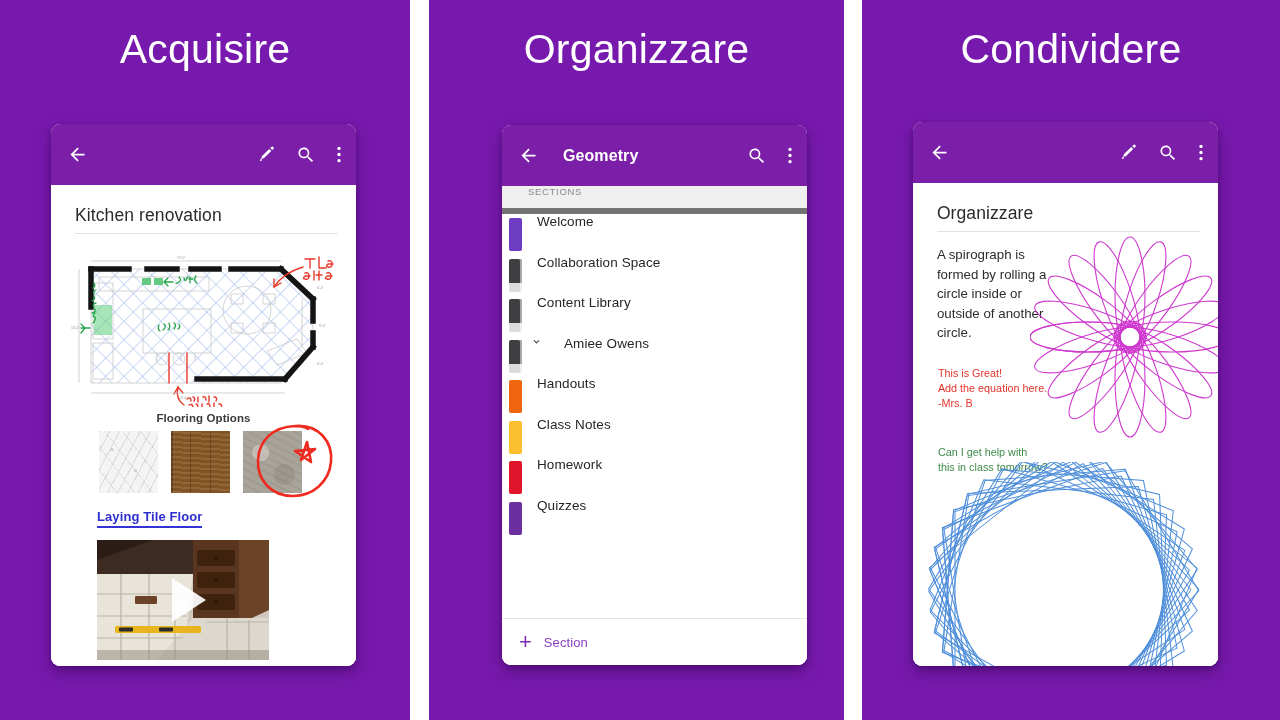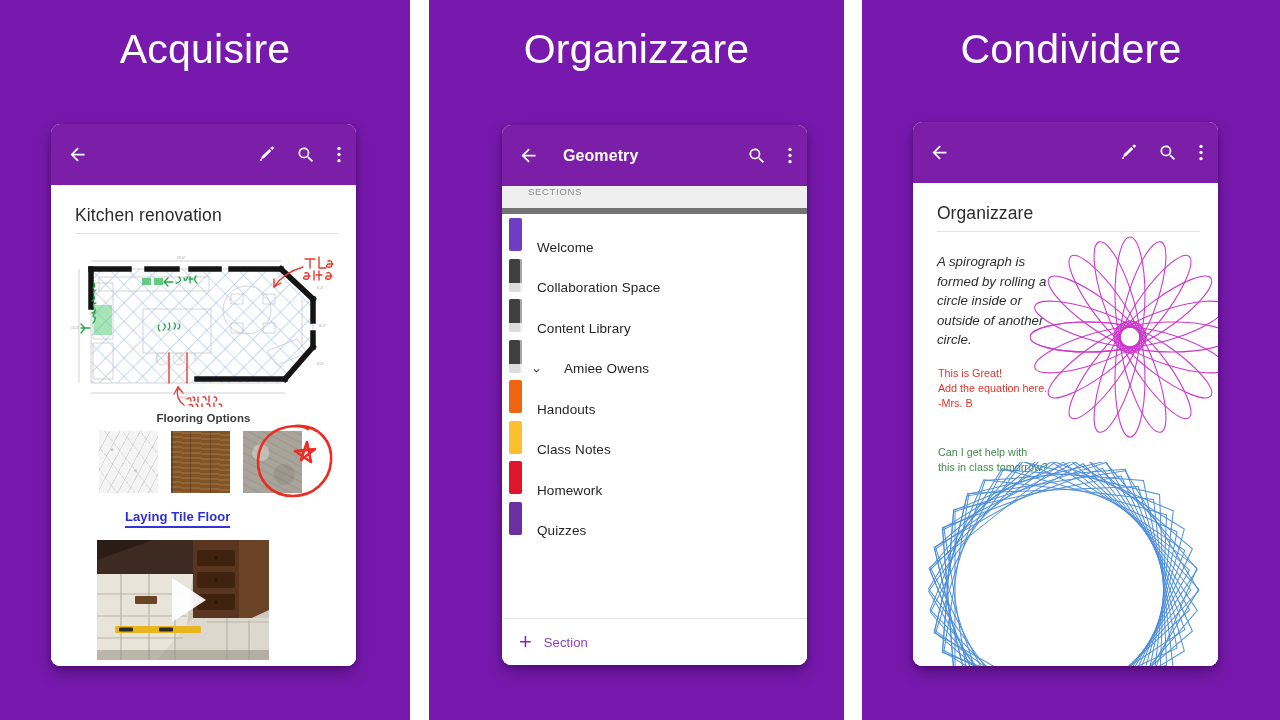--- a/index.html
+++ b/index.html
@@ -93,60 +93,60 @@
       radial-gradient(circle at 30% 35%, rgba(255,255,255,.30) 0 8px, transparent 9px),
       radial-gradient(circle at 70% 70%, rgba(0,0,0,.08) 0 10px, transparent 11px),
       repeating-linear-gradient(27deg, rgba(0,0,0,.05) 0 2px, transparent 2px 7px),
       #a9a499;
   }
   .circle-mark{position:absolute;left:200px;top:235px;width:86px;height:82px;pointer-events:none;}
 
   .video-link{
     position:absolute;left:46px;top:324px;
     font-size:13px;font-weight:700;color:#2f2fd0;
-    border-bottom:2px solid #3434d6;padding-bottom:2px;letter-spacing:.1px;margin-left:28px;
+    border-bottom:2px solid #3434d6;padding-bottom:2px;letter-spacing:.1px;
   }
   .video{
     position:absolute;left:46px;top:355px;width:172px;height:120px;overflow:hidden;
     background:#2e2320;
   }
   .video .vbg{position:absolute;inset:0;}
   .play{
     position:absolute;left:50%;top:50%;transform:translate(-50%,-50%);
     width:0;height:0;border-left:34px solid rgba(255,255,255,.93);
     border-top:22px solid transparent;border-bottom:22px solid transparent;
     margin-left:6px;
   }
 
   
   .sections-head{
     height:22px;background:#efeff0;border-bottom:6px solid #737373;
     display:flex;align-items:flex-start;padding-left:26px;
   }
   .sections-head span{font-size:9.5px;color:#8a8a8e;letter-spacing:.7px;}
   .slist{position:relative;background:#fff;}
-  .srow{position:relative;height:40.5px;display:flex;align-items:flex-end;}
+  .srow{position:relative;height:40.5px;display:flex;align-items:flex-start;}
   .chip{position:absolute;left:7px;top:4px;width:13px;height:33px;border-radius:2px;}
   .chip.nb{
     background:linear-gradient(180deg,#3f3f41 0 74%, #dcdcdc 74% 100%);
     box-shadow:inset -2px 0 0 rgba(255,255,255,.55);
   }
   .srow .slabel{margin-left:35px;font-size:13.5px;color:#262626;letter-spacing:.1px;}
   .srow .chev{margin-left:0;width:14px;display:flex;justify-content:center;}
   .srow.owner .slabel{margin-left:20px;}
   .srow.owner{padding-left:28px;}
   .addbar{
     position:absolute;left:0;right:0;bottom:0;height:46px;
     border-top:1px solid #e4e4e6;background:#fff;display:flex;align-items:center;padding-left:17px;
   }
   .addbar .plus{font-size:22px;color:#7f2bb5;line-height:1;font-weight:300;}
   .addbar .atxt{margin-left:12px;font-size:13px;color:#8a3fbd;letter-spacing:.1px;}
 
   
-  .spiro-body{position:absolute;left:24px;top:69px;width:118px;font-style:italic;}
+  .spiro-body{position:absolute;left:24px;top:62px;width:118px;}
   .spiro-body p{margin:0;font-size:13.3px;line-height:19.5px;color:#2d2d2d;}
   .ann-red{position:absolute;left:25px;top:183px;font-size:10.8px;line-height:15px;color:#e2342b;}
   .ann-green{position:absolute;left:25px;top:262px;font-size:10.8px;line-height:15px;color:#3f8b4b;}
   .spiro-art{position:absolute;right:-12px;top:44px;width:200px;height:220px;}
   .blue-art{position:absolute;left:-10px;bottom:-26px;width:330px;height:230px;}
 </style>
 </head>
 <body>
 
 <div class="stage">

